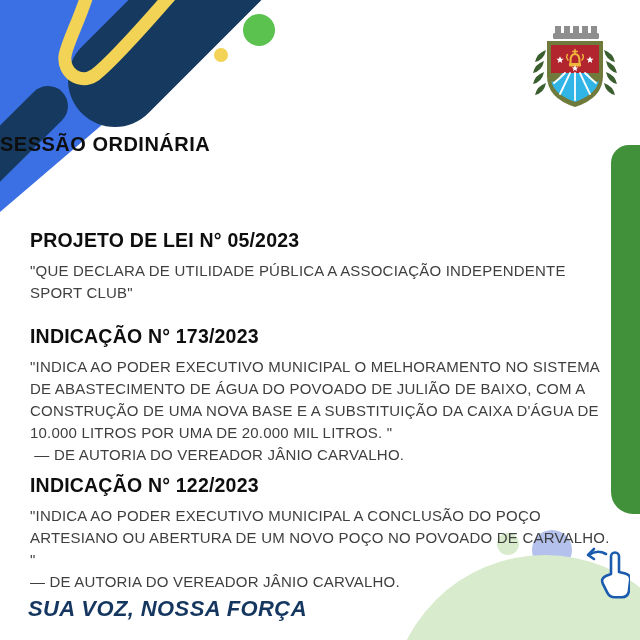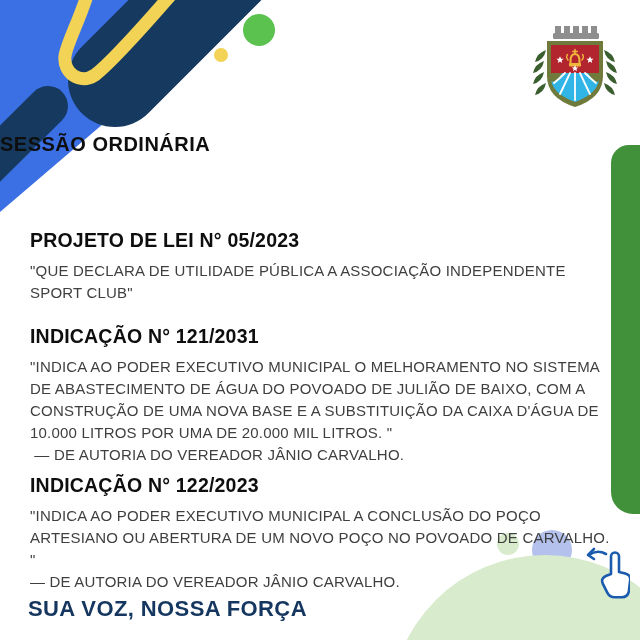--- a/index.html
+++ b/index.html
@@ -63,21 +63,21 @@
   }
   .cta-label{
     font-size:19px;font-weight:800;letter-spacing:.3px;color:var(--cta-blue);
   }
   .swipe-icon .ln{fill:none;stroke:var(--cta-blue);stroke-width:2.6px;
     stroke-linecap:round;stroke-linejoin:round;}
   .swipe-icon .hand{fill:#ffffff;stroke:var(--cta-blue);stroke-width:2.6px;
     stroke-linecap:round;stroke-linejoin:round;}
   .slogan{
     position:absolute;left:28px;top:596px;margin:0;
-    font-size:22px;font-weight:800;letter-spacing:.4px;color:var(--slogan-navy);
+    font-size:22px;font-weight:800;letter-spacing:.4px;color:var(--slogan-navy);font-style:italic;
   }
 </style>
 </head>
 <body>
 
 <div class="canvas">
 
   <svg class="topleft-decor" width="360" height="260" viewBox="0 0 360 260" aria-hidden="true">
     <polygon class="f-blue" points="0,0 248,0 0,212"></polygon>
     <line class="pill pill-big" x1="115" y1="80" x2="320" y2="-125"></line>
@@ -145,21 +145,21 @@
 
   <h1 class="title">SESSÃO ORDINÁRIA</h1>
 
   <section class="section sec-1">
     <h2>PROJETO DE LEI N° 05/2023</h2>
     <p>"QUE DECLARA DE UTILIDADE PÚBLICA A ASSOCIAÇÃO INDEPENDENTE
 SPORT CLUB"</p>
   </section>
 
   <section class="section sec-2">
-    <h2>INDICAÇÃO N° 121/2031</h2>
+    <h2>INDICAÇÃO N° 173/2023</h2>
     <p>"INDICA AO PODER EXECUTIVO MUNICIPAL O MELHORAMENTO NO SISTEMA
 DE ABASTECIMENTO DE ÁGUA DO POVOADO DE JULIÃO DE BAIXO, COM A
 CONSTRUÇÃO DE UMA NOVA BASE E A SUBSTITUIÇÃO DA CAIXA D'ÁGUA DE
 10.000 LITROS POR UMA DE 20.000 MIL LITROS. "
 &nbsp;— DE AUTORIA DO VEREADOR JÂNIO CARVALHO.</p>
   </section>
 
   <section class="section sec-3">
     <h2>INDICAÇÃO N° 122/2023</h2>
     <p>"INDICA AO PODER EXECUTIVO MUNICIPAL A CONCLUSÃO DO POÇO

